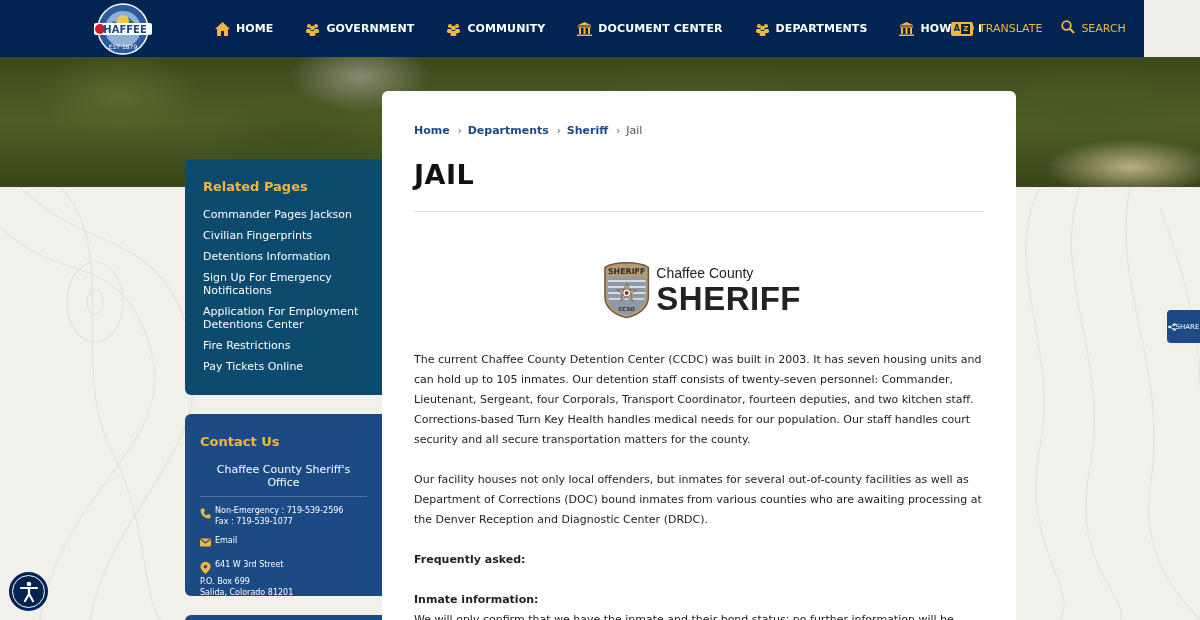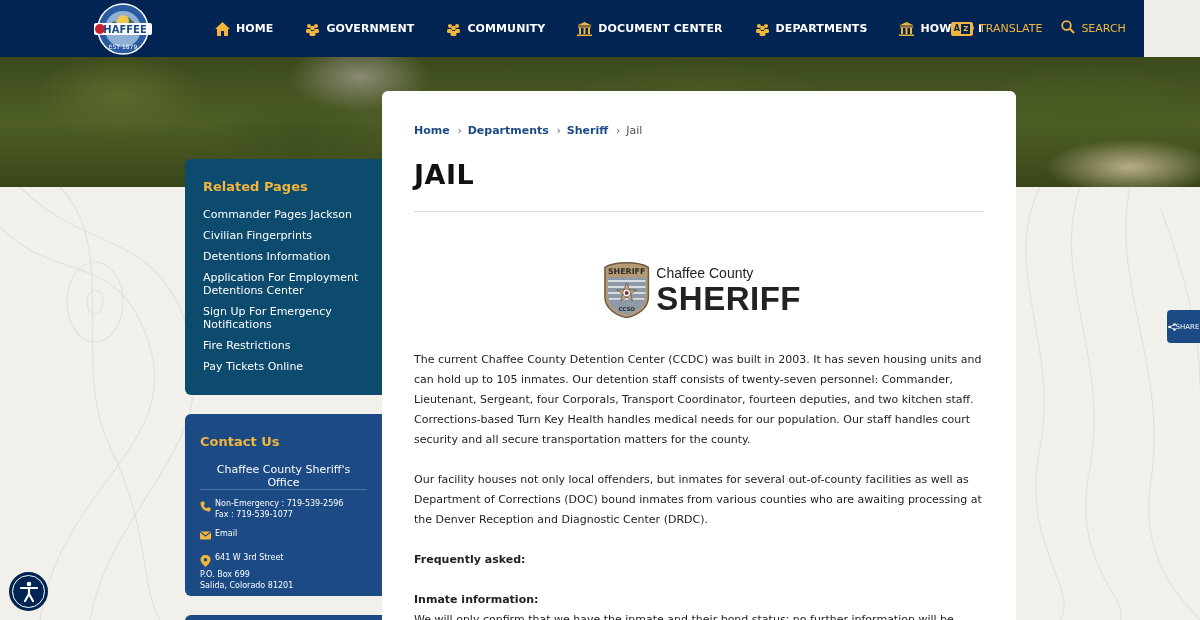--- a/index.html
+++ b/index.html
@@ -60,21 +60,21 @@
   .related h3 { color: #f2b63c; font-size: 13px; font-weight: bold; margin-bottom: 14px; }
   .related a {
     display: block; color: #fff; font-size: 11px; line-height: 13px; text-decoration: none;
     margin-bottom: 8px; cursor: pointer;
   }
   .contact {
     position: absolute; left: 185px; top: 414px; width: 197px; height: 182px;
     background: #1b4a85; border-radius: 6px 0 0 6px; padding: 20px 15px;
   }
   .contact h3 { color: #f2b63c; font-size: 13px; font-weight: bold; margin-bottom: 14px; }
-  .contact .office { color: #fff; font-size: 11px; text-align: center; border-bottom: 1px solid #4a72a6; margin-bottom: 9px; }
+  .contact .office { color: #fff; font-size: 11px; text-align: center; padding-bottom: 7px; border-bottom: 1px solid #4a72a6; margin-bottom: 9px; }
   .c-row { display: flex; color: #fff; font-size: 8px; line-height: 10.5px; margin-bottom: 9px; }
   .c-row .ico { width: 11px; margin-right: 4px; flex-shrink: 0; padding-top: 2px; }
   .addr-extra { color: #fff; font-size: 8px; line-height: 10.5px; margin-top: -9px; }
   .third-box {
     position: absolute; left: 185px; top: 615px; width: 197px; height: 20px;
     background: #1b4a85; border-radius: 6px 0 0 0;
   }
   
   .card {
     position: absolute; left: 382px; top: 91px; width: 634px; height: 560px;
@@ -231,22 +231,22 @@
       <span>SEARCH</span>
     </div>
   </div>
 </header>
 
 <aside class="related">
   <h3>Related Pages</h3>
   <a>Commander Pages Jackson</a>
   <a>Civilian Fingerprints</a>
   <a>Detentions Information</a>
+  <a>Sign Up For Emergency Notifications</a>
   <a>Application For Employment Detentions Center</a>
-  <a>Sign Up For Emergency Notifications</a>
   <a>Fire Restrictions</a>
   <a>Pay Tickets Online</a>
 </aside>
 
 <aside class="contact">
   <h3>Contact Us</h3>
   <div class="office">Chaffee County Sheriff's Office</div>
   <div class="c-row">
     <span class="ico">
       <svg width="11" height="11" viewBox="0 0 11 11">

